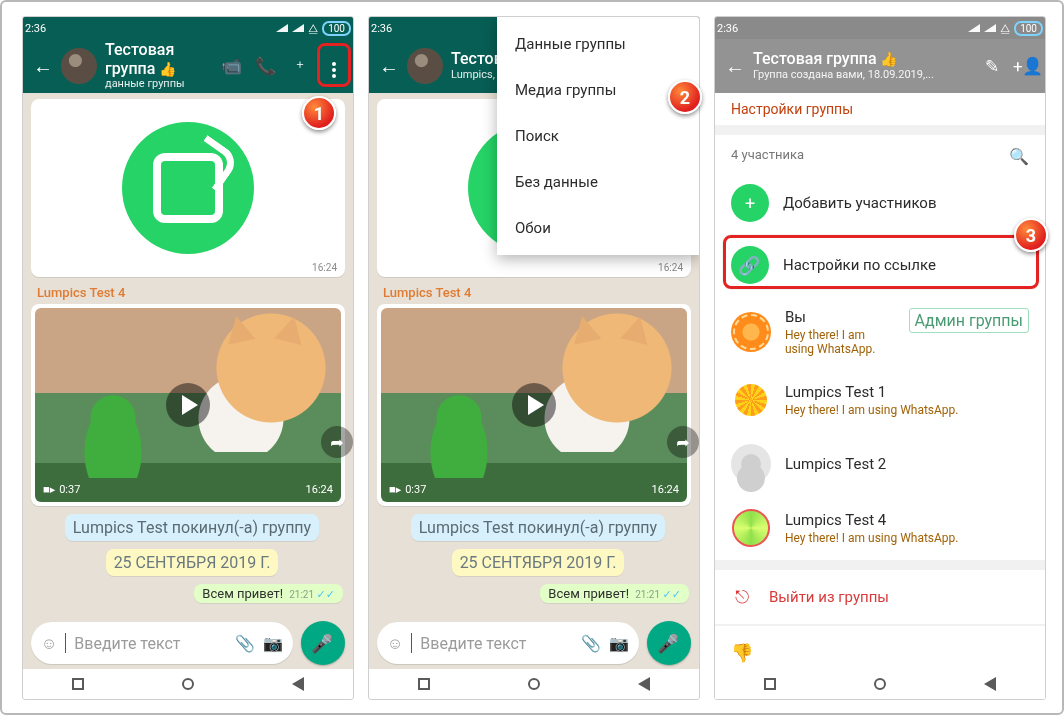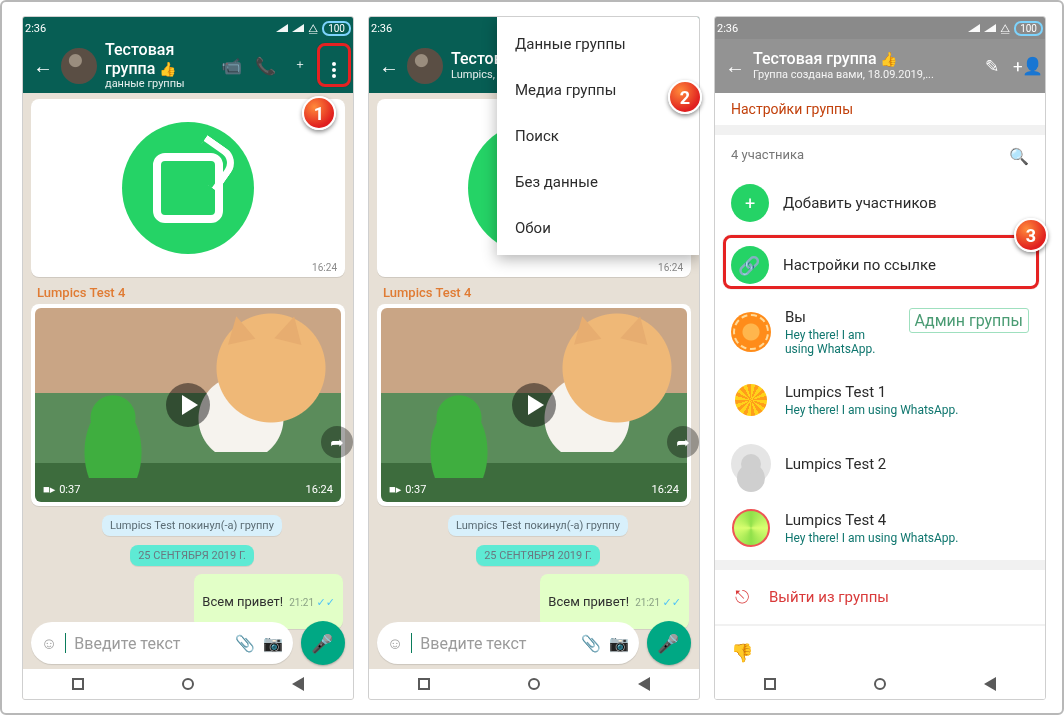--- a/index.html
+++ b/index.html
@@ -54,25 +54,25 @@
       radial-gradient(circle at 50% 30%, #3fae3f 22px, transparent 23px),
       radial-gradient(ellipse at 50% 70%, #3fae3f 28px, transparent 29px);
   }
   .playbtn { position:absolute; left:50%; top:50%; transform:translate(-50%,-50%); width:44px;height:44px;border-radius:50%;background:rgba(0,0,0,.45); display:flex;align-items:center;justify-content:center; }
   .playbtn::after{content:"";display:block;width:0;height:0;border-style:solid;border-width:10px 0 10px 16px;border-color:transparent transparent transparent #fff;margin-left:3px;}
   .fwd { position:absolute; right:-8px; top:122px; width:32px;height:32px;border-radius:50%;background:rgba(0,0,0,.35); color:#fff; display:flex;align-items:center;justify-content:center; font-size:16px;}
   .vid-dur { position:absolute; left:8px; bottom:6px; color:#fff; font-size:11px; display:flex; gap:4px; align-items:center; }
   .vid-time { position:absolute; right:8px; bottom:6px; color:#fff; font-size:11px; }
 
   .sys { margin: 8px auto; text-align:center; }
-  .sys span { display:inline-block; background:#d8f0fb; color:#5a6b73; font-size:11px; padding:4px 8px; border-radius:8px; box-shadow:0 1px 0 rgba(0,0,0,.08);margin-left:8px;}
-  .date span { background:#5eead4; color:#6a7880; }
+  .sys span { display:inline-block; background:#d8f0fb; color:#5a6b73; font-size:16px; padding:4px 8px; border-radius:8px; box-shadow:0 1px 0 rgba(0,0,0,.08);margin-left:8px;}
+  .date span { background:#fef9c3; color:#6a7880; }
 
   .out { display:flex; justify-content:flex-end; margin:6px 2px; }
-  .out .bubble{ background:#e2ffc7; padding:20px 8px; border-radius:8px; font-size:13px; color:#303030; box-shadow:0 1px 0 rgba(0,0,0,.08); display:flex; align-items:flex-end; gap:6px;}
+  .out .bubble{ background:#e2ffc7; padding:2px 8px; border-radius:8px; font-size:13px; color:#303030; box-shadow:0 1px 0 rgba(0,0,0,.08); display:flex; align-items:flex-end; gap:6px;}
   .out .bt{ font-size:10px; color:#8aa184;}
   .ticks{ color:#4fc3f7; font-size:11px; }
 
   .inputbar { position:absolute; left:8px; right:8px; bottom:34px; display:flex; gap:8px; align-items:center; }
   .textfield { flex:1; background:#fff; border-radius:22px; height:42px; display:flex; align-items:center; padding:0 10px; gap:8px; box-shadow:0 1px 1px rgba(0,0,0,.12); color:#9b9b9b;}
   .textfield .cursor{border-left:1.5px solid #0a7c5b;height:20px;}
   .micbtn { width:44px;height:44px;border-radius:50%;background:#00a884; color:#fff; display:flex;align-items:center;justify-content:center; font-size:18px; box-shadow:0 1px 2px rgba(0,0,0,.25);}
 
   .navpill { position:absolute; left:0; right:0; bottom:0; height:30px; background:#fff; display:flex; justify-content:space-around; align-items:center; color:#5a5a5a; font-size:14px;}
   .nav-sq{width:12px;height:12px;border:2px solid #5a5a5a;}
@@ -86,21 +86,21 @@
 
   
   .settings { flex:1; background:#fff; overflow:auto;}
   .sect-lbl { padding:8px 16px 8px; font-size:14px; color:#c2410c;}
   .part-hdr { display:flex; justify-content:space-between; align-items:flex-start; padding:12px 16px 6px; color:#777; font-size:13px;}
   .part-hdr .mag{ color:#8a8a8a; font-size:16px;}
   .row { display:flex; align-items:center; gap:14px; padding:12px 16px; }
   .row.action .circ{ width:38px;height:38px;border-radius:50%;background:#25D366;color:#fff;display:flex;align-items:center;justify-content:center;font-size:18px;}
   .row .txt{ flex:1; }
   .row .txt .n{ font-size:15px; color:#2b2b2b;}
-  .row .txt .d{ font-size:12px; color:#0f766e; margin-top:2px;}
+  .row .txt .d{ font-size:12px; color:#a16207; margin-top:2px;}
   .badge-admin{ border:1px solid #9fe0bf; color:#4a9b73; font-size:16px; padding:2px 5px; border-radius:3px; align-self:flex-start;}
   .av { width:40px;height:40px;border-radius:50%; display:flex;align-items:center;justify-content:center; }
   .av.orange{ background: radial-gradient(circle,#ffb64d 8px,#ff8c1a 9px 100%);} 
   .av.orange::after{content:"";width:32px;height:32px;border-radius:50%;border:2px dashed #ffda99;}
   .av.yellow{ background:#fff; }
   .av.yellow::after{content:"";width:32px;height:32px;border-radius:50%;background:repeating-conic-gradient(#ffd21a 0 15deg,#ff9e1a 15deg 30deg);}
   .av.grey{ background:#e5e5e5;}
   .av.grey::after{content:"";width:20px;height:20px;border-radius:50%;background:#cfcfcf;box-shadow:0 14px 0 4px #cfcfcf;}
   .av.lime{ background:#fff;}
   .av.lime::after{content:"";width:34px;height:34px;border-radius:50%;background:conic-gradient(#8fe04a,#d9ff70,#8fe04a,#d9ff70,#8fe04a);border:2px solid #e55;}

